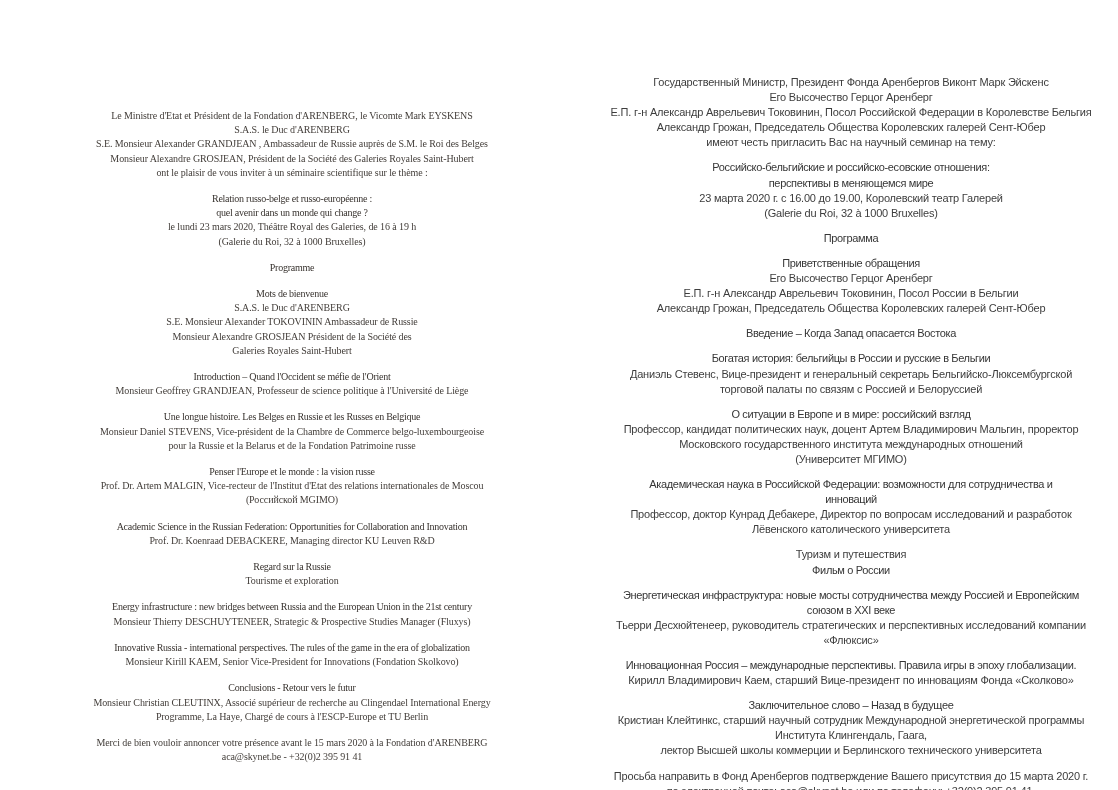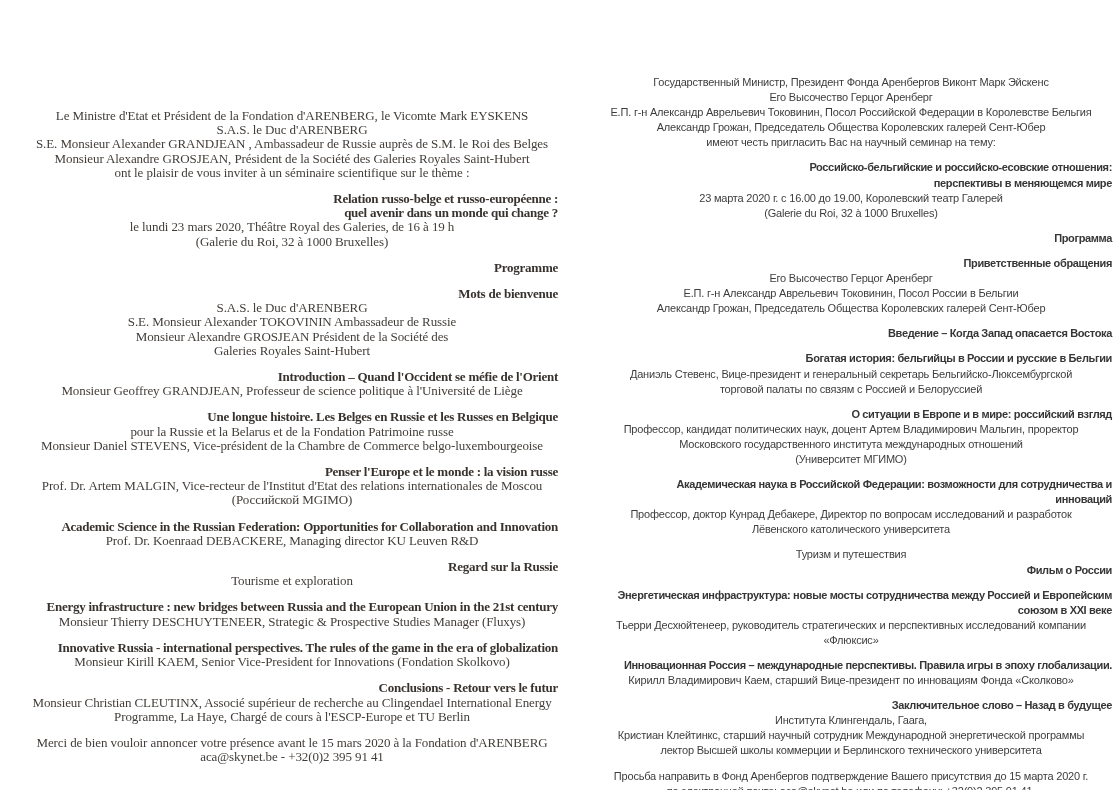--- a/index.html
+++ b/index.html
@@ -10,35 +10,35 @@
   }
   .spread { position: relative; width: 1118px; height: 790px; }
   .page {
     position: absolute; top: 0;
     text-align: center;
     margin-top: 47px;
   }
   .page-left {
     left: 26px; width: 532px; padding-top: 62px;
     font-family: "Liberation Serif", "DejaVu Serif", serif;
-    font-size: 13px; line-height: 14.2px;
+    font-size: 10px; line-height: 14.2px;
     letter-spacing: -0.1px;
     color: var(--left-text, #423d39);
   }
   .page-right {
     left: 590px; width: 522px; padding-top: 28px;
     font-family: "Liberation Sans", "DejaVu Sans", sans-serif;
     font-size: 11px; line-height: 15.1px;
     letter-spacing: -0.2px;
     color: var(--right-text, #3d3d3d);
   }
   .block { margin-bottom: 12px; }
   .page-right .block { margin-bottom: 10px; }
   .line { min-height: 1em; }
-  .line.bold { font-weight: bold; text-align: right; }
+  .line.bold { font-weight: normal; }
   .page-left .line.bold { letter-spacing: -0.25px; color: #38332f; }
   .page-right .line.bold { letter-spacing: -0.35px; color: #363636; }
 </style>
 </head>
 <body>
 
 <div class="spread">
   <div class="page page-left">
       <div class="block">
         <div class="line">Le Ministre d'Etat et Président de la Fondation d'ARENBERG, le Vicomte Mark EYSKENS</div>
@@ -62,22 +62,22 @@
         <div class="line">S.E. Monsieur Alexander TOKOVININ  Ambassadeur de Russie</div>
         <div class="line">Monsieur Alexandre GROSJEAN Président de la Société des</div>
         <div class="line">Galeries Royales Saint-Hubert</div>
       </div>
       <div class="block">
         <div class="line bold">Introduction – Quand l'Occident se méfie de l'Orient</div>
         <div class="line">Monsieur Geoffrey GRANDJEAN, Professeur de science politique à l'Université de Liège</div>
       </div>
       <div class="block">
         <div class="line bold">Une longue histoire. Les Belges en Russie et les Russes en Belgique</div>
+        <div class="line">Monsieur Daniel STEVENS, Vice-président de la Chambre de Commerce belgo-luxembourgeoise</div>
         <div class="line">pour la Russie et la Belarus et de la Fondation Patrimoine russe</div>
-        <div class="line">Monsieur Daniel STEVENS, Vice-président de la Chambre de Commerce belgo-luxembourgeoise</div>
       </div>
       <div class="block">
         <div class="line bold">Penser l'Europe et le monde : la vision russe</div>
         <div class="line">Prof. Dr. Artem MALGIN, Vice-recteur de l'Institut d'Etat des relations internationales de Moscou</div>
         <div class="line">(Российской MGIMO)</div>
       </div>
       <div class="block">
         <div class="line bold">Academic Science in the Russian Federation: Opportunities for Collaboration and Innovation</div>
         <div class="line">Prof. Dr. Koenraad DEBACKERE, Managing director KU Leuven R&amp;D</div>
       </div>
@@ -155,22 +155,22 @@
         <div class="line bold">союзом в XXI веке</div>
         <div class="line">Тьерри Десхюйтенеер, руководитель стратегических и перспективных исследований компании</div>
         <div class="line">«Флюксис»</div>
       </div>
       <div class="block">
         <div class="line bold">Инновационная Россия – международные перспективы. Правила игры в эпоху глобализации.</div>
         <div class="line">Кирилл Владимирович Каем, старший Вице-президент по инновациям Фонда «Сколково»</div>
       </div>
       <div class="block">
         <div class="line bold">Заключительное слово – Назад в будущее</div>
+        <div class="line">Кристиан Клейтинкс, старший научный сотрудник Международной энергетической программы</div>
         <div class="line">Института Клингендаль, Гаага,</div>
-        <div class="line">Кристиан Клейтинкс, старший научный сотрудник Международной энергетической программы</div>
         <div class="line">лектор Высшей школы коммерции и Берлинского технического университета</div>
       </div>
       <div class="block">
         <div class="line">Просьба направить в Фонд Аренбергов подтверждение Вашего присутствия до 15 марта 2020 г.</div>
         <div class="line">по электронной почте: aca@skynet.be или по телефону: +32(0)2 395 91 41.</div>
       </div>
     </div>
 </div>
 
 </body></html>

